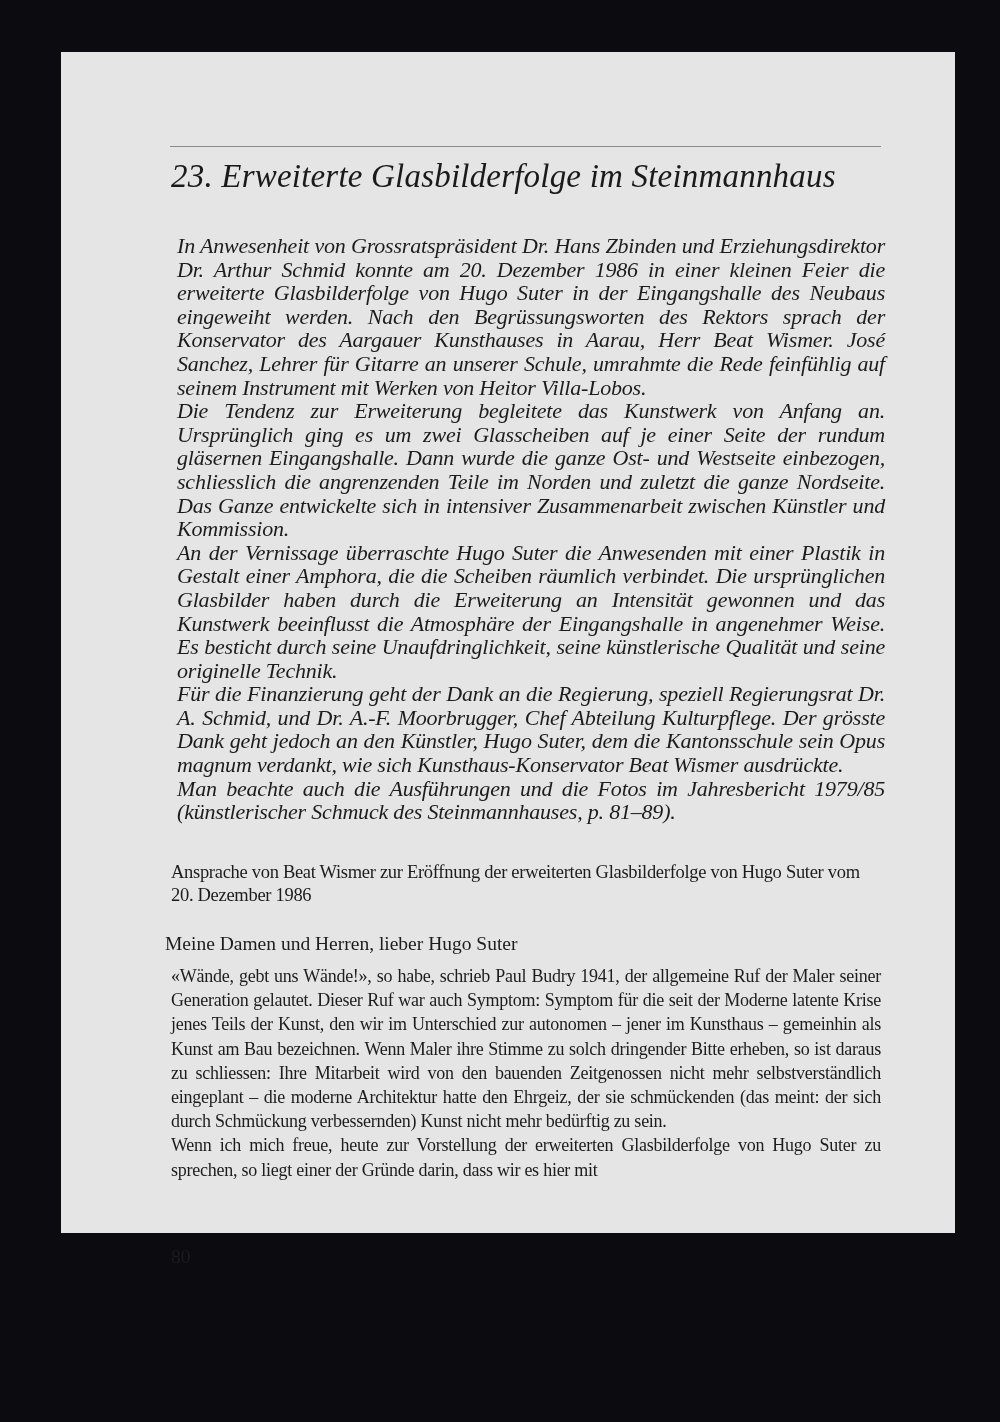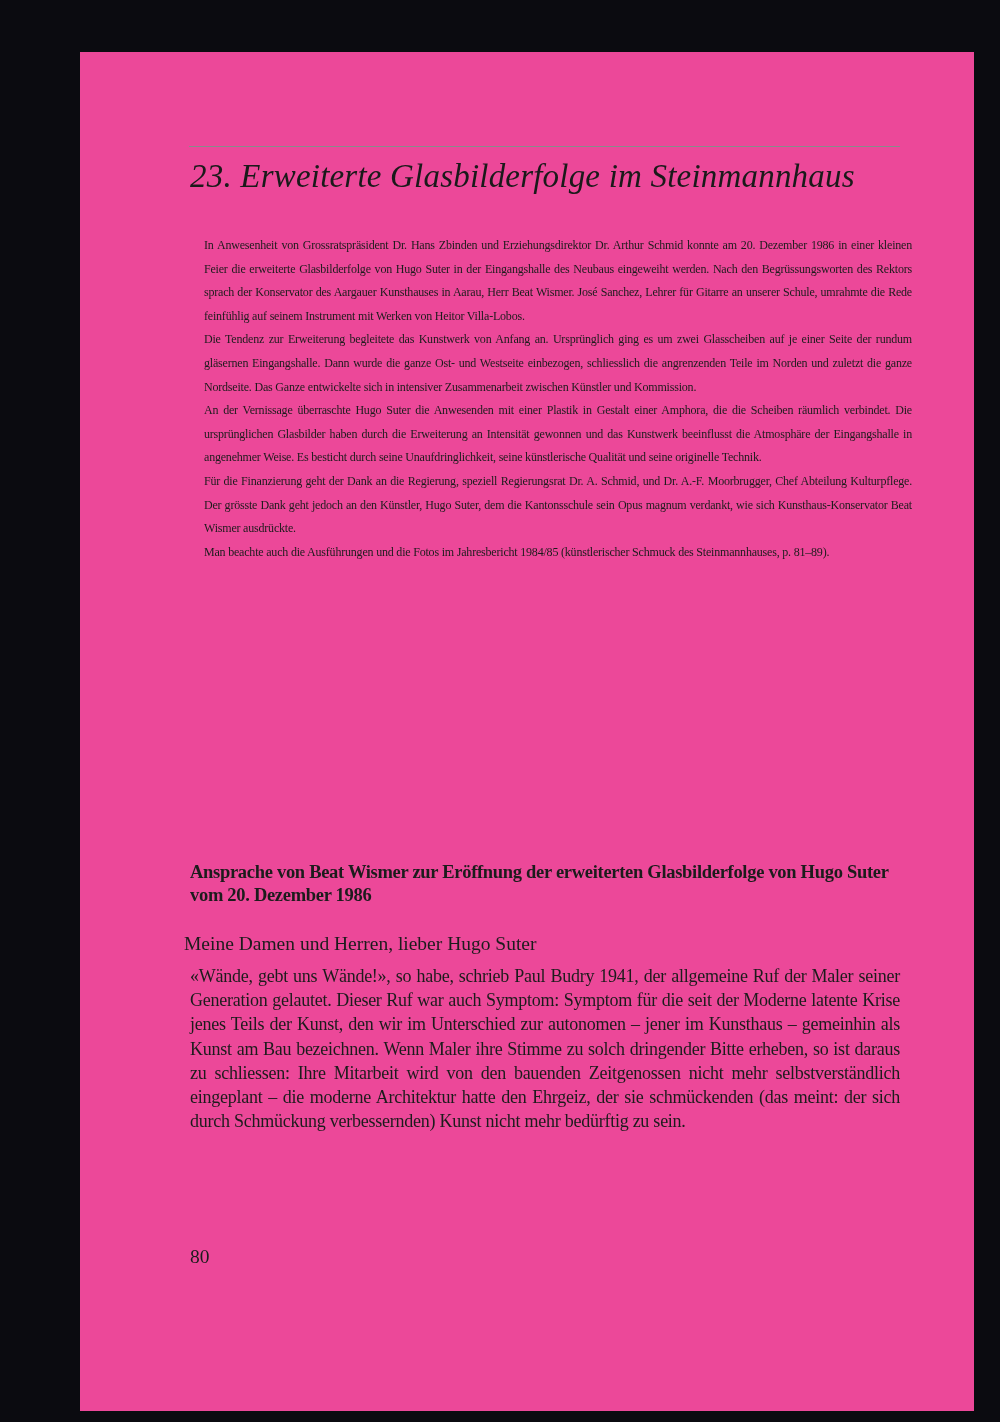--- a/index.html
+++ b/index.html
@@ -7,56 +7,56 @@
     width:1000px; height:1422px;
     background:#0b0b10;
     position:relative;
     overflow:hidden;
     font-family:"Liberation Serif", "DejaVu Serif", serif;
     color:#1c1c1c;
   }
   .page {
     position:absolute;
     left:61px; top:52px;
-    width:894px; height:1359px;
-    background:#ec4899;
-    margin-left:19px;
+    width:894px; height:1181px;
+    background:#e5e5e5;
   }
   .rule {
     position:absolute;
     left:109px; top:94px;
     width:711px; height:1px;
     background:#8a8a8a;
   }
   .title {
     position:absolute;
     left:110px; top:106px;
     font-size:33px;
     font-style:italic;
     letter-spacing:0.2px;
     white-space:nowrap;
     color:#1a1a1a;
   }
   .intro {
     position:absolute;
-    left:124px; top:182px;
+    left:116px; top:182px;
     width:708px;
-    font-size:12px;
+    font-size:22px;
     line-height:23.6px;
+    font-style:italic;
     text-align:justify;
     letter-spacing:-0.2px;
   }
   .intro p { margin:0; }
   .speech-heading {
     position:absolute;
     left:110px; top:809px;
     width:710px;
     font-size:18.5px;
     line-height:22.5px;
-    font-weight:bold;
+    font-weight:normal;
     letter-spacing:-0.3px;
   }
   .salutation {
     position:absolute;
     left:104px; top:880px;
     font-size:19.5px;
     line-height:24px;
     white-space:nowrap;
   }
   .speech {
@@ -81,25 +81,26 @@
 <div class="page">
   <div class="rule"></div>
 
   <div class="title">23. Erweiterte Glasbilderfolge im Steinmannhaus</div>
 
   <div class="intro">
     <p>In Anwesenheit von Grossratspräsident Dr. Hans Zbinden und Erziehungsdirektor Dr. Arthur Schmid konnte am 20. Dezember 1986 in einer kleinen Feier die erweiterte Glasbilderfolge von Hugo Suter in der Eingangshalle des Neubaus eingeweiht werden. Nach den Begrüssungsworten des Rektors sprach der Konservator des Aargauer Kunsthauses in Aarau, Herr Beat Wismer. José Sanchez, Lehrer für Gitarre an unserer Schule, umrahmte die Rede feinfühlig auf seinem Instrument mit Werken von Heitor Villa-Lobos.</p>
     <p>Die Tendenz zur Erweiterung begleitete das Kunstwerk von Anfang an. Ursprünglich ging es um zwei Glasscheiben auf je einer Seite der rundum gläsernen Eingangshalle. Dann wurde die ganze Ost- und Westseite einbezogen, schliesslich die angrenzenden Teile im Norden und zuletzt die ganze Nordseite. Das Ganze entwickelte sich in intensiver Zusammenarbeit zwischen Künstler und Kommission.</p>
     <p>An der Vernissage überraschte Hugo Suter die Anwesenden mit einer Plastik in Gestalt einer Amphora, die die Scheiben räumlich verbindet. Die ursprünglichen Glasbilder haben durch die Erweiterung an Intensität gewonnen und das Kunstwerk beeinflusst die Atmosphäre der Eingangshalle in angenehmer Weise. Es besticht durch seine Unaufdringlichkeit, seine künstlerische Qualität und seine originelle Technik.</p>
     <p>Für die Finanzierung geht der Dank an die Regierung, speziell Regierungsrat Dr. A. Schmid, und Dr. A.-F. Moorbrugger, Chef Abteilung Kulturpflege. Der grösste Dank geht jedoch an den Künstler, Hugo Suter, dem die Kantonsschule sein Opus magnum verdankt, wie sich Kunsthaus-Konservator Beat Wismer ausdrückte.</p>
-    <p>Man beachte auch die Ausführungen und die Fotos im Jahresbericht 1984/85 (künstlerischer Schmuck des Steinmannhauses, p. 81–89).</p>
+    <p>Man beachte auch die Ausführungen und die Fotos im Jahresbericht 1979/85 (künstlerischer Schmuck des Steinmannhauses, p. 81–89).</p>
   </div>
 
   <div class="speech-heading">Ansprache von Beat Wismer zur Eröffnung der erweiterten Glasbilderfolge von Hugo Suter vom 20. Dezember 1986</div>
 
   <div class="salutation">Meine Damen und Herren, lieber Hugo Suter</div>
 
   <div class="speech">
     <p>«Wände, gebt uns Wände!», so habe, schrieb Paul Budry 1941, der allgemeine Ruf der Maler seiner Generation gelautet. Dieser Ruf war auch Symptom: Symptom für die seit der Moderne latente Krise jenes Teils der Kunst, den wir im Unterschied zur autonomen – jener im Kunsthaus – gemeinhin als Kunst am Bau bezeichnen. Wenn Maler ihre Stimme zu solch dringender Bitte erheben, so ist daraus zu schliessen: Ihre Mitarbeit wird von den bauenden Zeitgenossen nicht mehr selbstverständlich eingeplant – die moderne Architektur hatte den Ehrgeiz, der sie schmückenden (das meint: der sich durch Schmückung verbessernden) Kunst nicht mehr bedürftig zu sein.</p>
+    <p>Wenn ich mich freue, heute zur Vorstellung der erweiterten Glasbilderfolge von Hugo Suter zu sprechen, so liegt einer der Gründe darin, dass wir es hier mit</p>
   </div>
 
   <div class="page-number">80</div>
 </div>
 
 </body></html>

